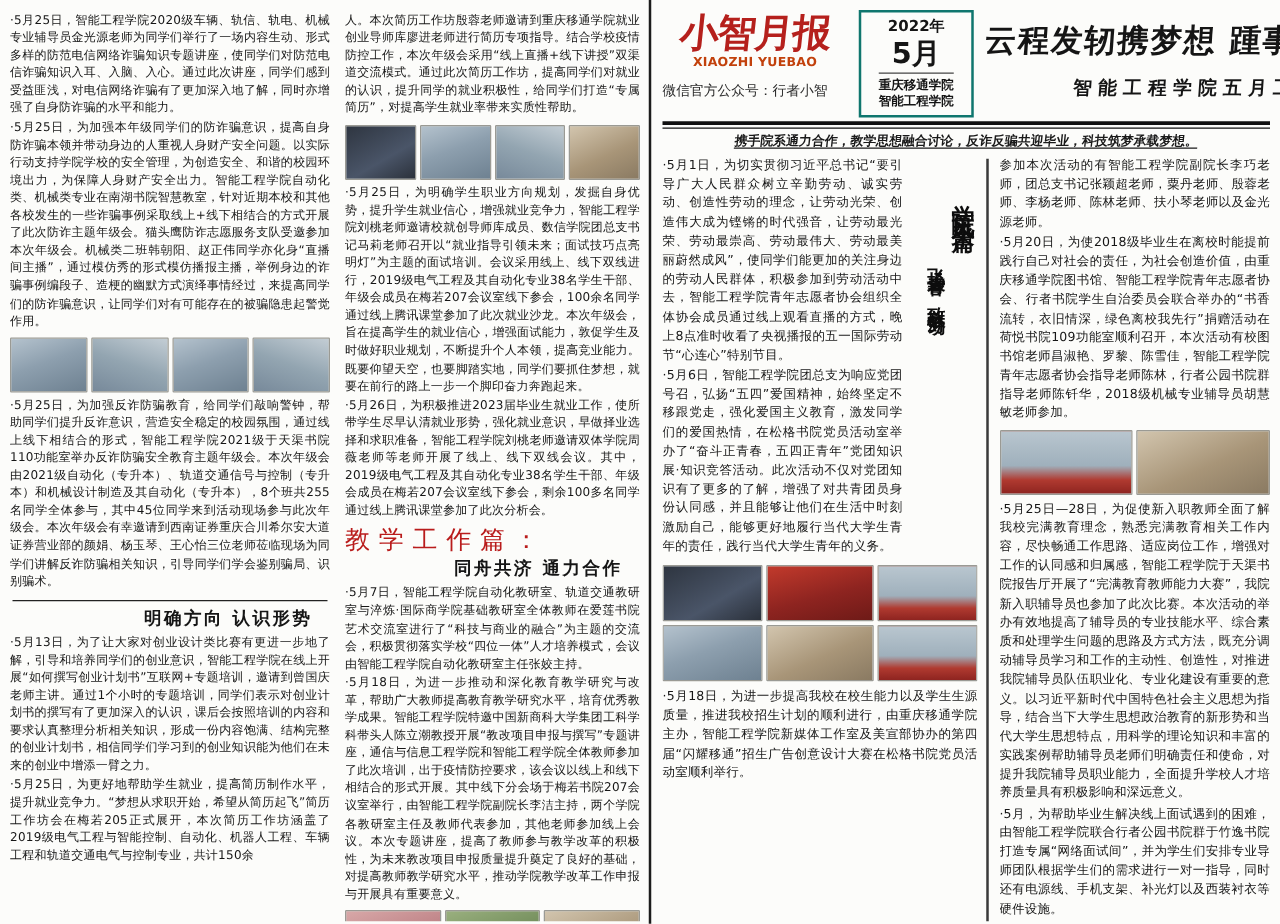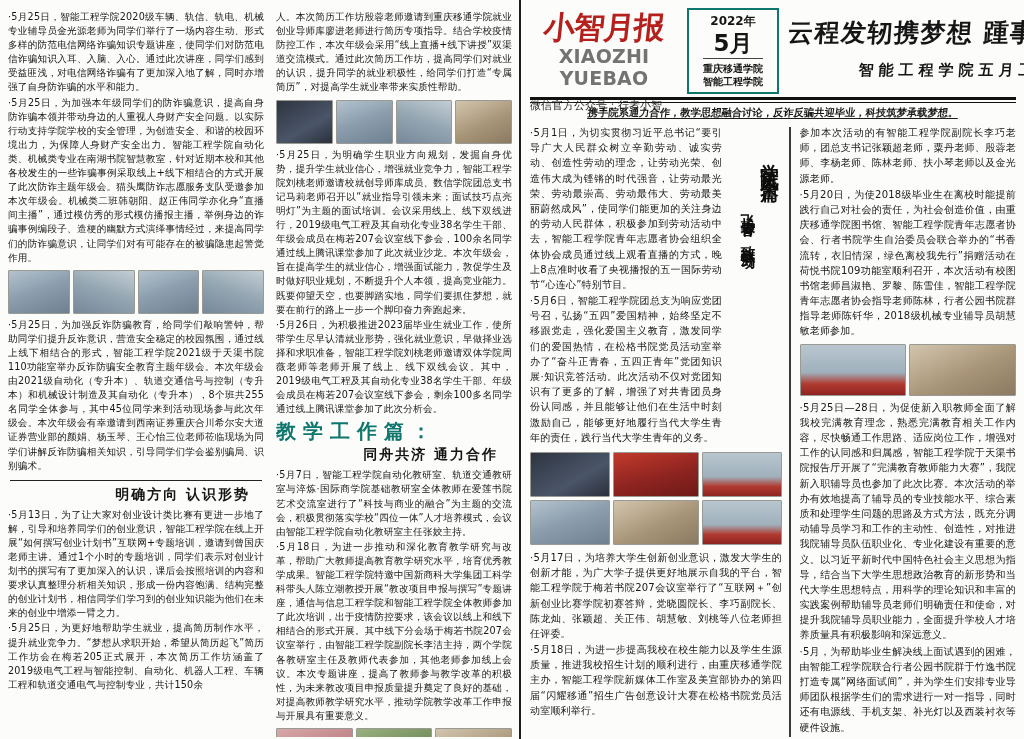--- a/index.html
+++ b/index.html
@@ -28,33 +28,33 @@
   .ph-class2{background:linear-gradient(200deg,#c3cdd4 0%,#93a5b1 50%,#77899a 100%);}
   .ph-dark{background:linear-gradient(150deg,#2e3540 0%,#4a5568 60%,#2b313b 100%);}
   .ph-red{background:linear-gradient(165deg,#c23a2c 0%,#8e2420 55%,#6e1a17 100%);}
   .ph-green{background:linear-gradient(160deg,#9ab07f 0%,#6f8a58 50%,#55704a 100%);}
   .ph-warm{background:linear-gradient(155deg,#d2c5ae 0%,#a89578 55%,#8a7a62 100%);}
   .ph-banner{background:linear-gradient(180deg,#b9c6cf 0%,#9fb0bc 55%,#b03a30 78%,#8e2420 100%);}
   .ph-pink{background:linear-gradient(160deg,#d8a8a8 0%,#b97b80 55%,#935b60 100%);}
 
   .sec-rule{border:none;border-top:1.5px solid #222;margin:7px 2px 5px;}
   .sec{margin:2px 0 4px;}
-  .sec-title{font-size:20px;font-weight:bold;letter-spacing:7px;color:#0f766e;}
+  .sec-title{font-size:20px;font-weight:normal;letter-spacing:7px;color:#b91c1c;}
   .sec-sub{font-size:14px;font-weight:bold;letter-spacing:2px;text-align:right;padding-right:14px;margin-top:1px;}
 
   
   .page-right{left:523px;width:501px;padding:8px 8px 0 7px;}
   .masthead{display:flex;gap:9px;align-items:stretch;height:86px;}
   .brand{width:148px;flex:0 0 auto;padding-top:2px;}
   .logo-cn{
     font-family:"DejaVu Serif","Liberation Serif",serif;font-weight:bold;
     font-size:31px;color:#b5201c;letter-spacing:-1px;transform:skewX(-6deg);
     line-height:1.1;text-align:center;
   }
-  .logo-en{font-size:19px;font-weight:bold;color:#737373;text-align:center;letter-spacing:0.2px;margin-top:1px;}
+  .logo-en{font-size:10px;font-weight:bold;color:#c2410c;text-align:center;letter-spacing:0.2px;margin-top:1px;}
   .wechat{font-size:11px;color:#2a2a2a;margin-top:9px;text-align:left;}
   .datebox{
     width:84px;flex:0 0 auto;border:2px solid #0f766e;padding:3px 2px 2px;
     display:flex;flex-direction:column;align-items:center;text-align:center;
   }
   .d-year{font-size:12px;font-weight:bold;}
   .d-month{font-size:23px;font-weight:bold;line-height:1.15;border-bottom:1px solid #444;padding:0 10px 2px;}
   .d-org{font-size:10px;font-weight:bold;line-height:1.3;margin-top:3px;}
   .head-right{flex:1;text-align:center;font-family:"DejaVu Serif","Liberation Serif",serif;}
   .headline{font-size:25px;font-weight:bold;letter-spacing:1.5px;margin-top:8px;white-space:nowrap;transform:skewX(-4deg);}
@@ -167,21 +167,20 @@
         </div>
       </div>
       <div class="collage">
         <div class="ph ph-dark"></div>
         <div class="ph ph-red"></div>
         <div class="ph ph-banner"></div>
         <div class="ph ph-class"></div>
         <div class="ph ph-warm"></div>
         <div class="ph ph-banner"></div>
       </div>
-      <p class="para">·5月17日，为培养大学生创新创业意识，激发大学生的创新才能，为广大学子提供更好地展示自我的平台，智能工程学院于梅若书院207会议室举行了“互联网＋”创新创业比赛学院初赛答辩，党晓圆院长、李巧副院长、陈龙灿、张颖超、关正伟、胡慧敏、刘桃等八位老师担任评委。</p>
       <p class="para">·5月18日，为进一步提高我校在校生能力以及学生生源质量，推进我校招生计划的顺利进行，由重庆移通学院主办，智能工程学院新媒体工作室及美宣部协办的第四届“闪耀移通”招生广告创意设计大赛在松格书院党员活动室顺利举行。</p>
     </div>
 
     <div class="rdivider"></div>
 
     <div class="rgroup-right">
       <p class="para">参加本次活动的有智能工程学院副院长李巧老师，团总支书记张颖超老师，粟丹老师、殷蓉老师、李杨老师、陈林老师、扶小琴老师以及金光源老师。</p>
       <p class="para">·5月20日，为使2018级毕业生在离校时能提前践行自己对社会的责任，为社会创造价值，由重庆移通学院图书馆、智能工程学院青年志愿者协会、行者书院学生自治委员会联合举办的“书香流转，衣旧情深，绿色离校我先行”捐赠活动在荷悦书院109功能室顺利召开，本次活动有校图书馆老师昌淑艳、罗黎、陈雪佳，智能工程学院青年志愿者协会指导老师陈林，行者公园书院群指导老师陈钎华，2018级机械专业辅导员胡慧敏老师参加。</p>
       <div class="prow rg-photos">
         <div class="ph ph-banner"></div>

